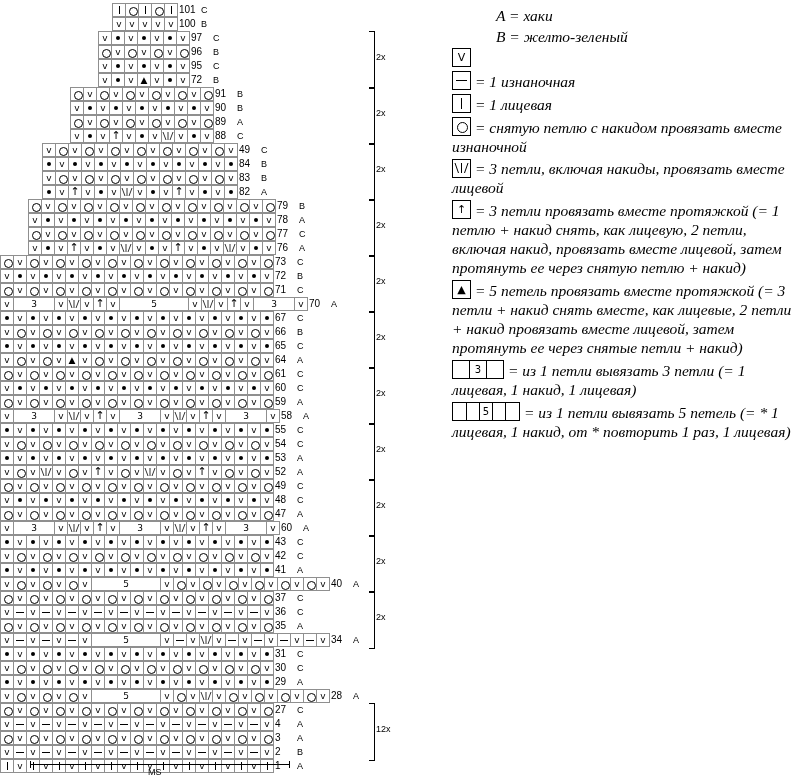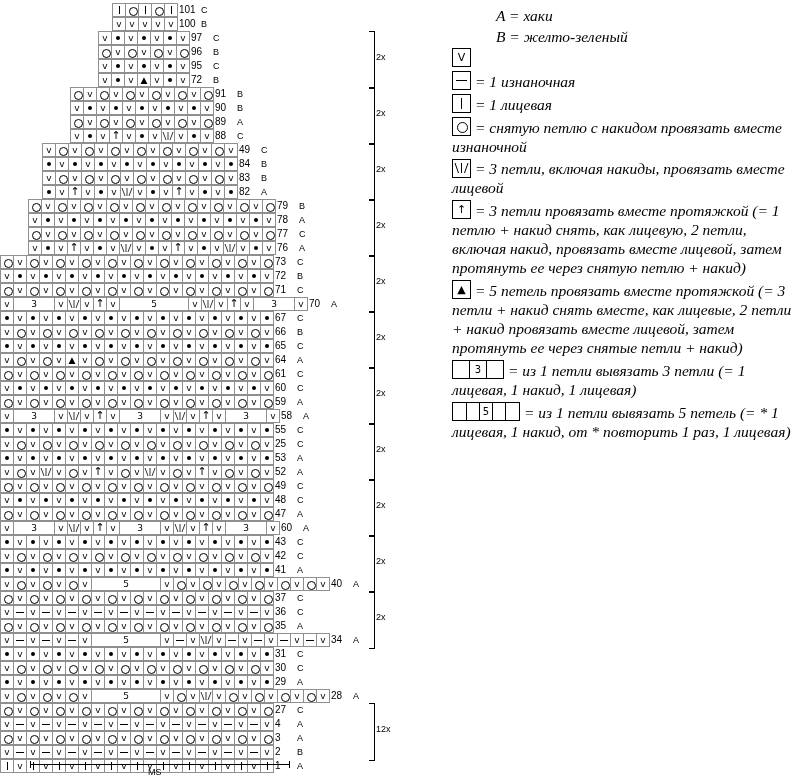--- a/index.html
+++ b/index.html
@@ -1008,21 +1008,21 @@
             <div class="cell g-v">v</div>
             <div class="cell g-circle"></div>
             <div class="cell g-v">v</div>
             <div class="cell g-circle"></div>
             <div class="cell g-v">v</div>
             <div class="cell g-circle"></div>
             <div class="cell g-v">v</div>
             <div class="cell g-circle"></div>
             <div class="cell g-v">v</div>
           </div>
-          <div class="rownum">25</div>
+          <div class="rownum">54</div>
           <div class="rowletter">C</div>
         </div>
         <div class="row">
           <div style="width: 0px;"></div>
           <div class="cells">
             <div class="cell g-dot"></div>
             <div class="cell g-v">v</div>
             <div class="cell g-dot"></div>
             <div class="cell g-v">v</div>
             <div class="cell g-dot"></div>

